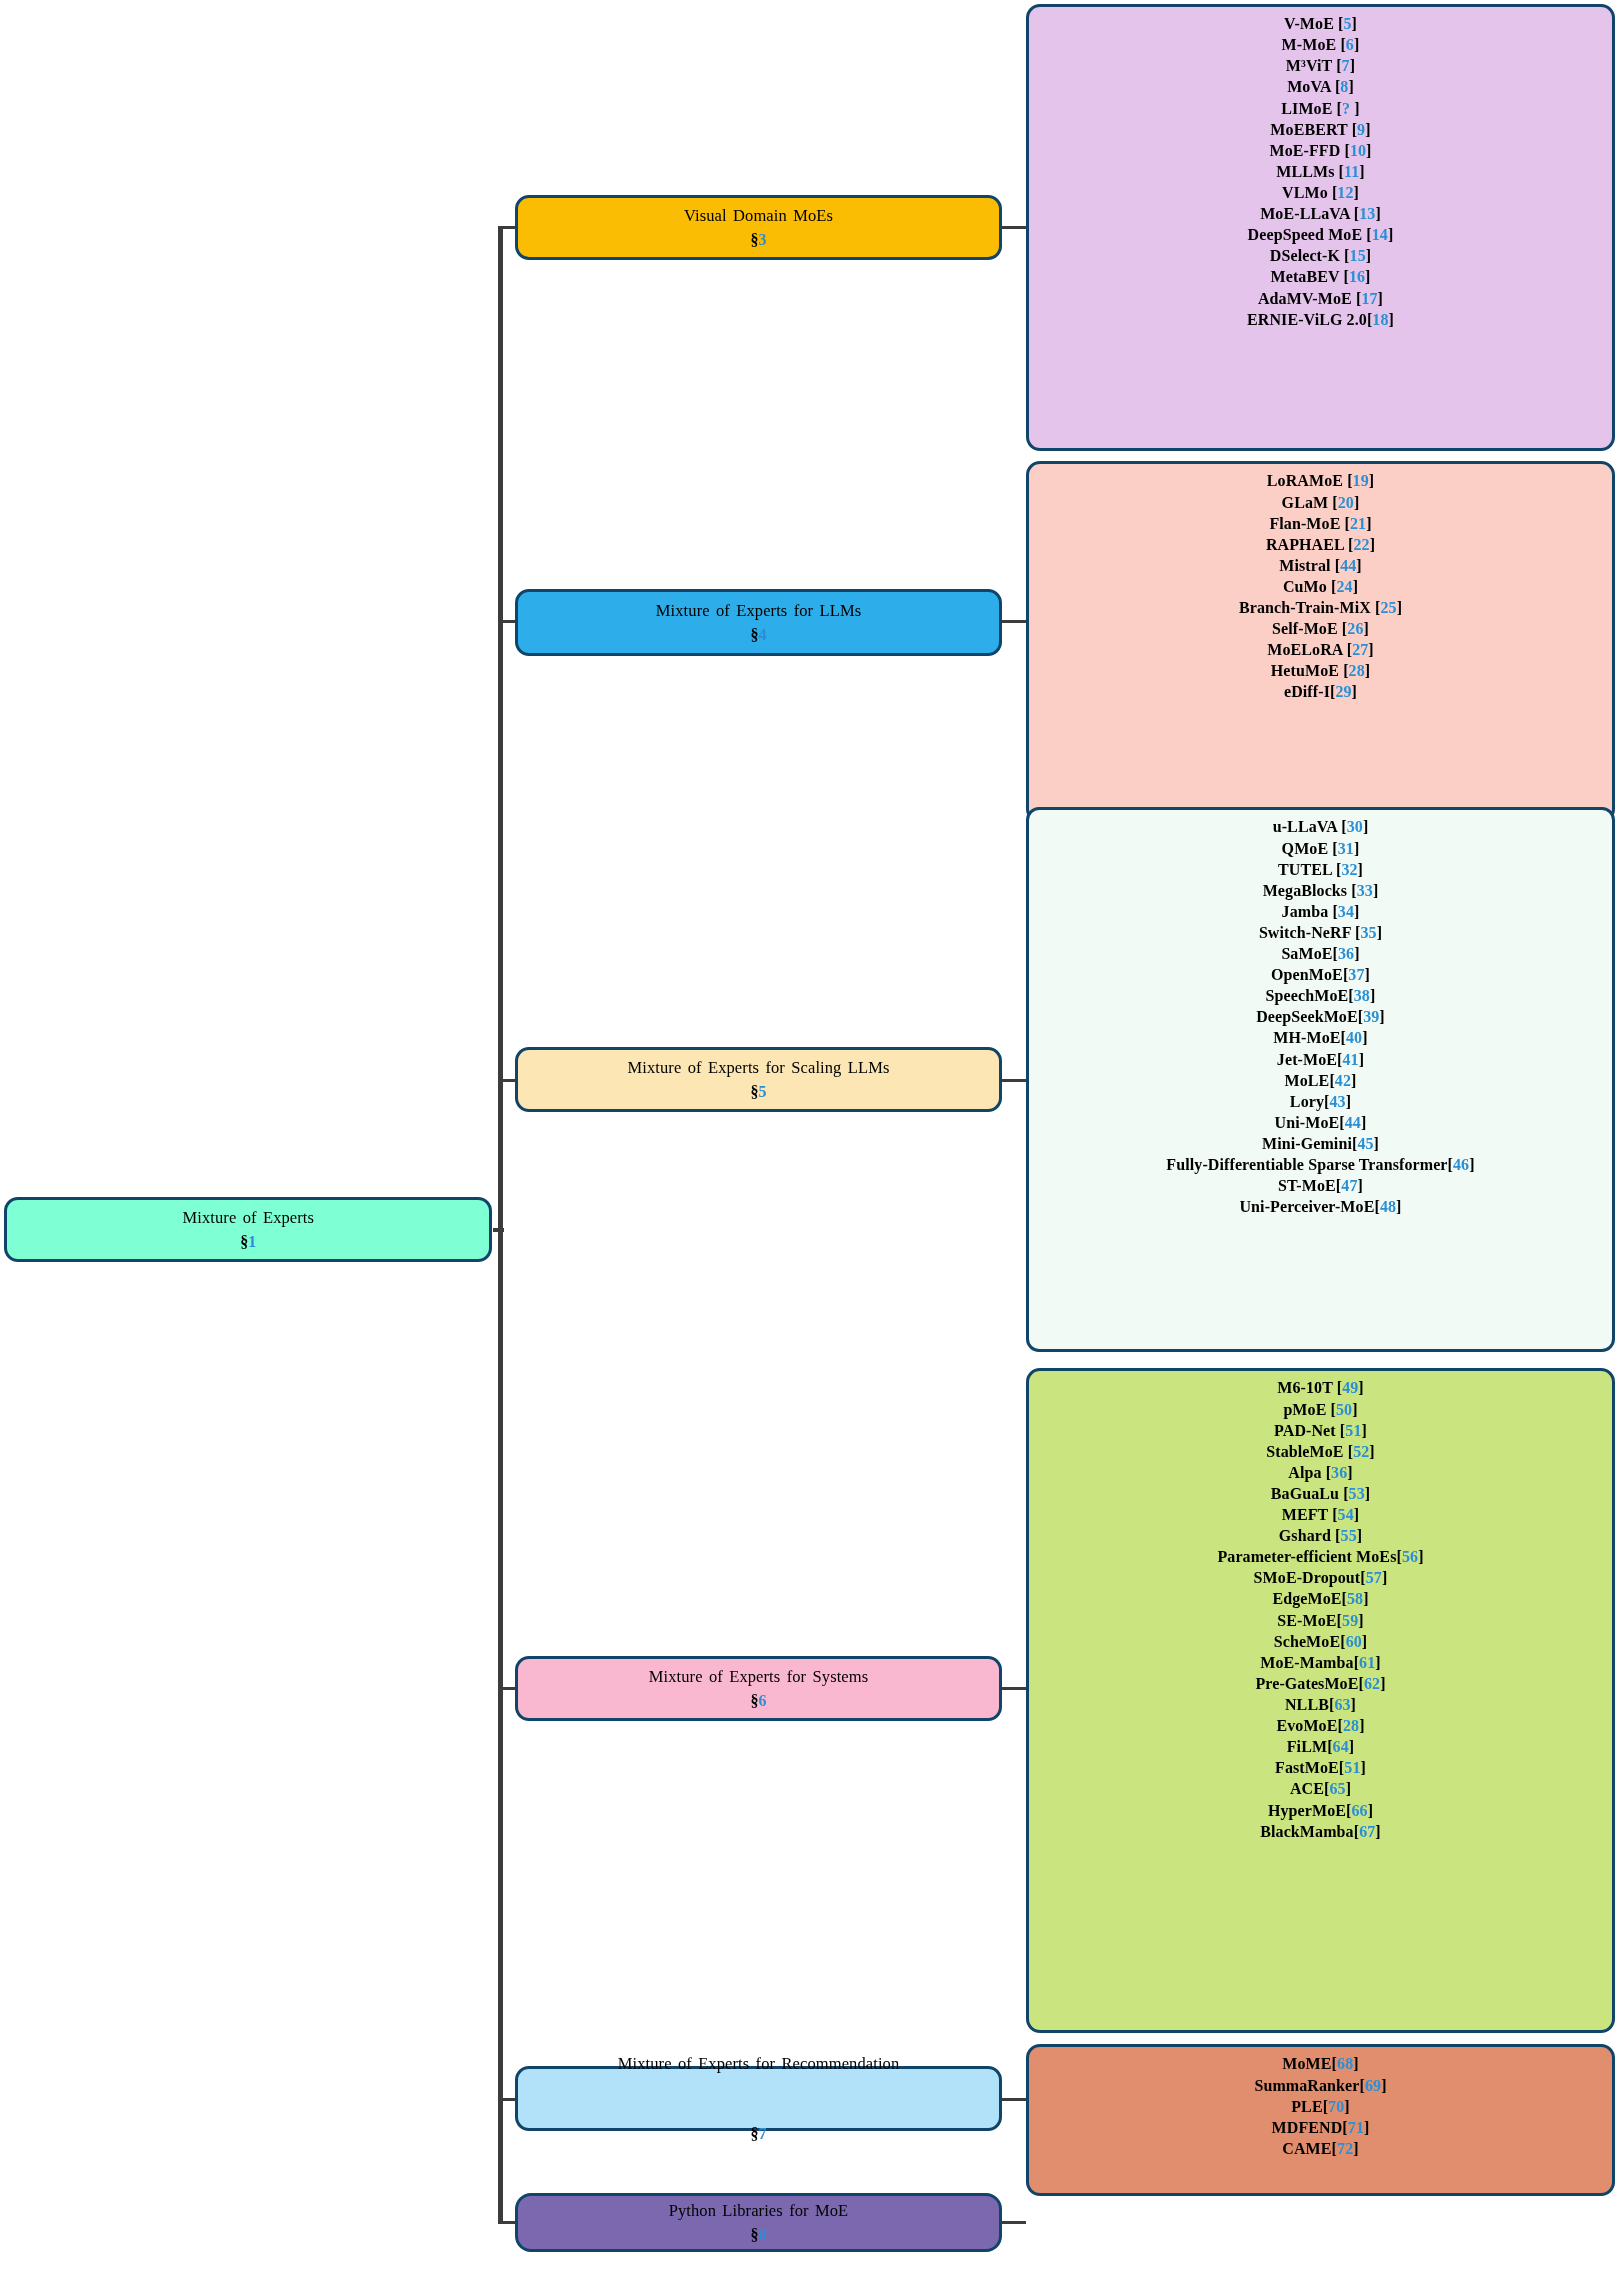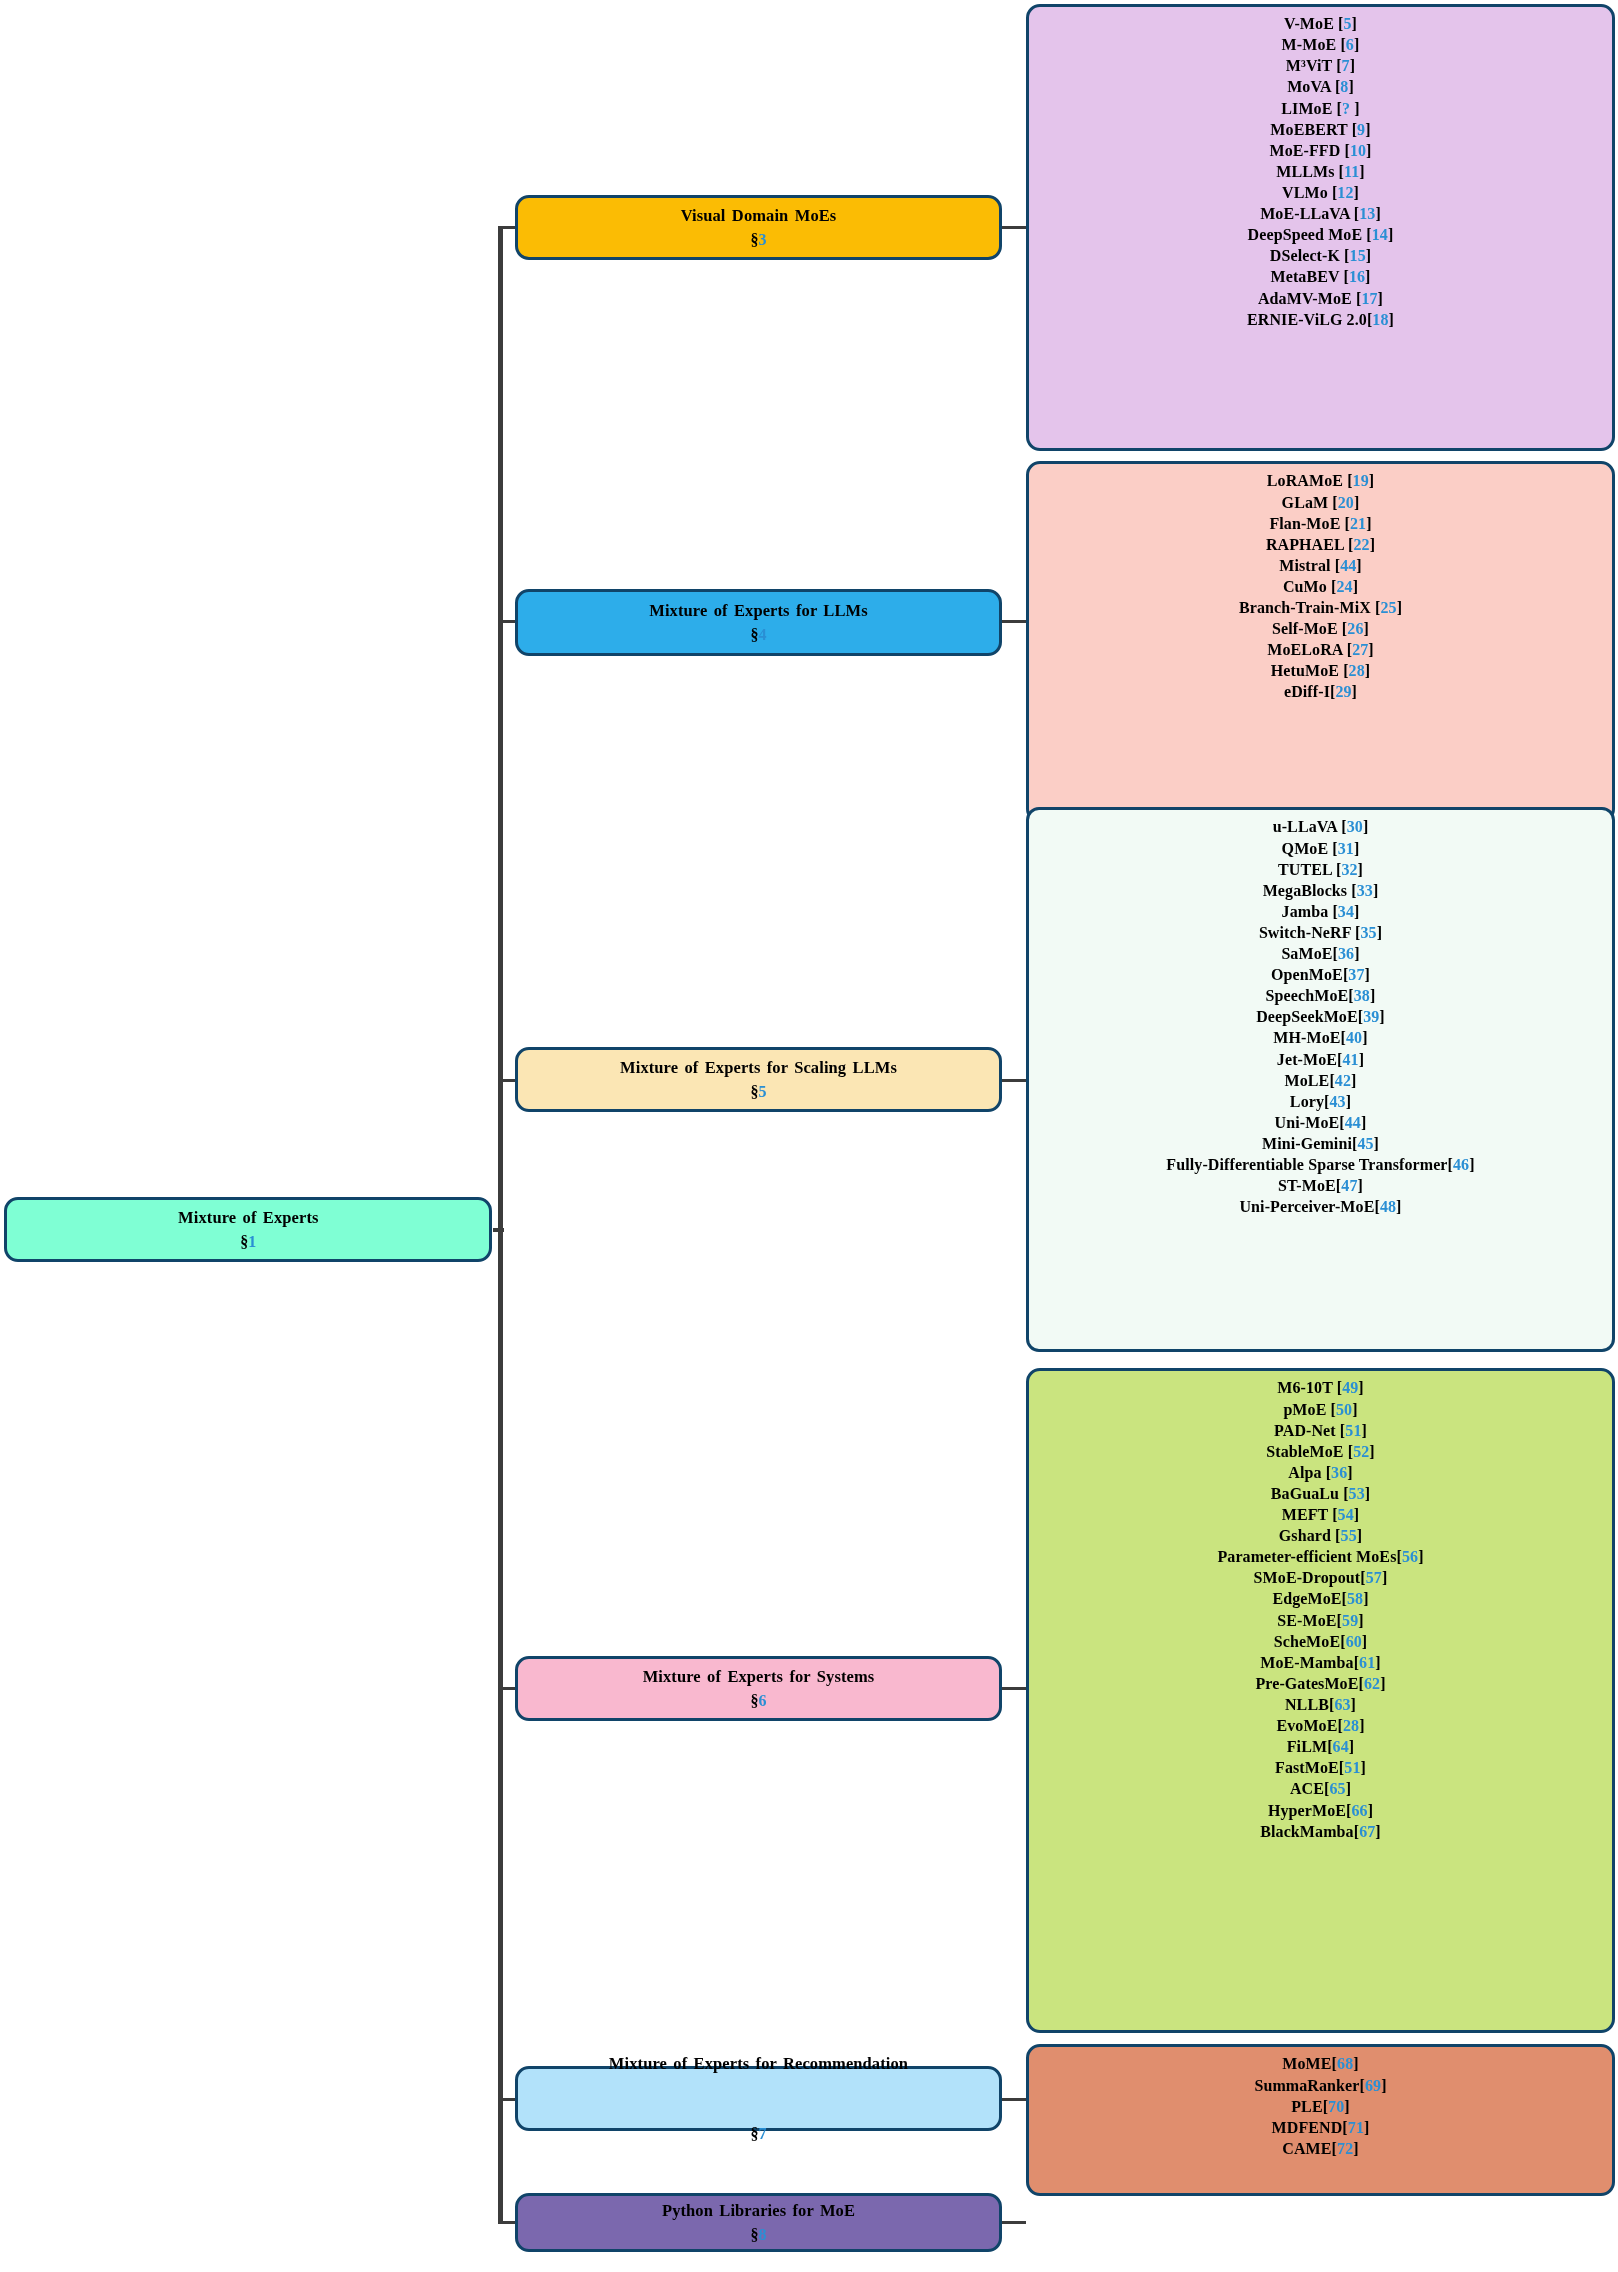--- a/index.html
+++ b/index.html
@@ -29,21 +29,21 @@
     color:#000000;
     font-weight:bold;
     letter-spacing:0.1px;
     line-height:1.05;
     z-index:3;
   }
 
   
   .cat .cat-title{
     font-size:16.5px;
-    font-weight:bold;
+    font-weight:normal;
     word-spacing:2.1px;
   }
   .cat .cat-sec{
     font-size:16px;
     font-weight:bold;
     margin-top:7.5px;
   }
   .cat .cat-sec .secnum{color:#2a8fd4;}
   .cat .cat-sec .sect{color:#000;}
 
@@ -199,19 +199,19 @@
     <div class="node leaf" style="left: 1026px; top: 2044px; width: 589px; height: 152px; background: rgb(224, 142, 110);">
       <div class="items">
         <div class="item"><span>MoME</span><span class="brk">[</span><span class="ref">68</span><span class="brk">]</span></div>
         <div class="item"><span>SummaRanker</span><span class="brk">[</span><span class="ref">69</span><span class="brk">]</span></div>
         <div class="item"><span>PLE</span><span class="brk">[</span><span class="ref">70</span><span class="brk">]</span></div>
         <div class="item"><span>MDFEND</span><span class="brk">[</span><span class="ref">71</span><span class="brk">]</span></div>
         <div class="item"><span>CAME</span><span class="brk">[</span><span class="ref">72</span><span class="brk">]</span></div>
       </div>
     </div>
     <div class="line" style="left: 498px; top: 2221px; width: 17px; height: 2.7px;"></div>
-    <div class="node cat" style="left: 515px; top: 2193px; width: 487px; height: 59px; background: rgb(123, 104, 174);">
+    <div class="node cat" style="left: 515px; top: 2193px; width: 487px; height: 59px; background: rgb(123, 104, 174); border-radius: 16px;">
       <div class="cat-title">Python Libraries for MoE</div>
       <div class="cat-sec"><span class="sect">§</span><span class="secnum">8</span></div>
     </div>
     <div class="line" style="left: 1002px; top: 2221px; width: 24px; height: 2.7px;"></div>
   </div>
 
 
 </body></html>

